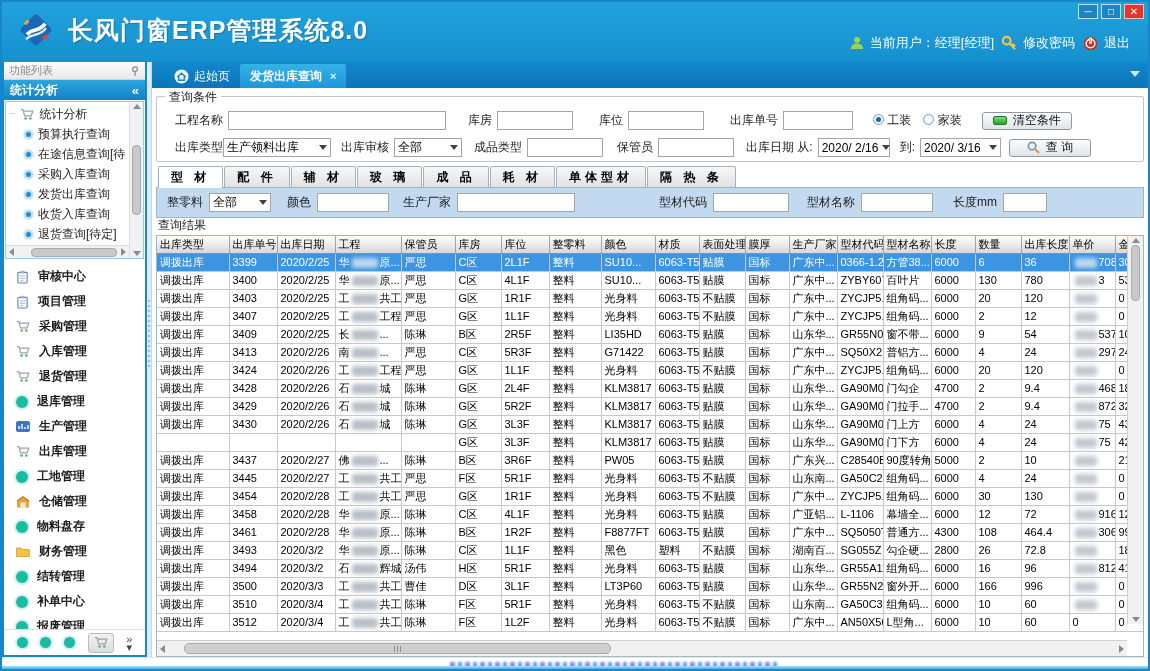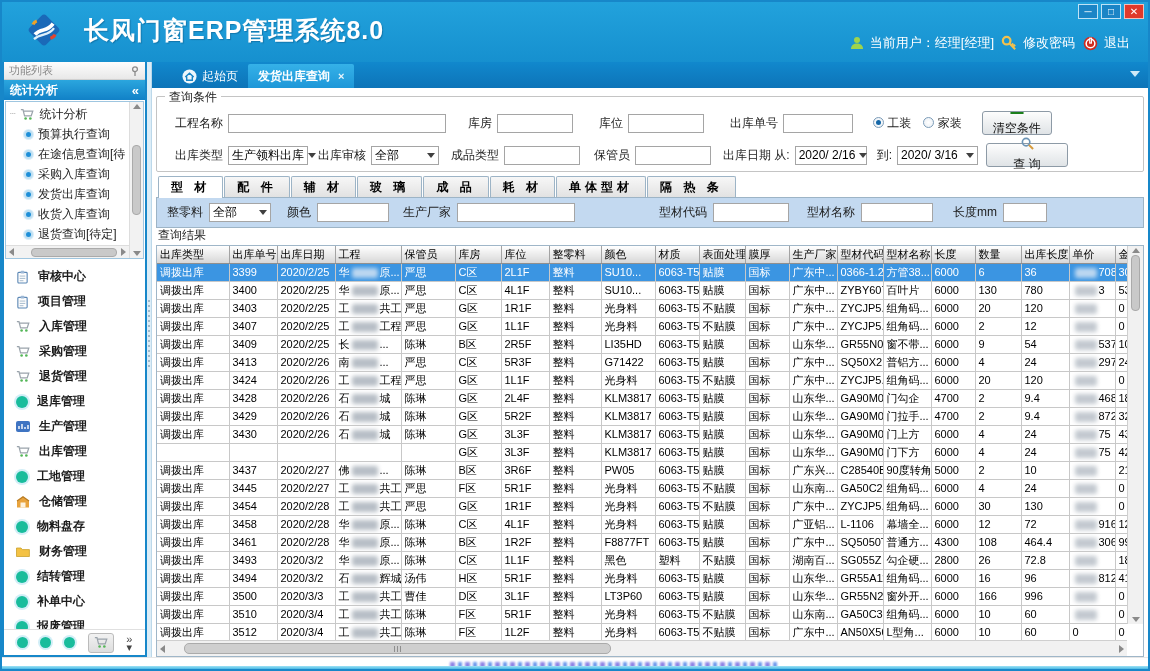--- a/index.html
+++ b/index.html
@@ -5,21 +5,21 @@
   * { box-sizing: border-box; margin: 0; padding: 0; }
   html,body { width:1150px; height:671px; overflow:hidden; }
   body { font-family:"Liberation Sans","DejaVu Sans",sans-serif; font-size:12px; background:#fff; }
   .app { width:1150px; height:671px; display:flex; flex-direction:column; background:#fff; border:2px solid #1787c9; }
 
   
   .titlebar { height:60px; background:linear-gradient(#22a2dc,#1690cf); position:relative; flex:0 0 auto; }
   .win-controls { position:absolute; top:2px; right:4px; display:flex; gap:3px; }
   .win-btn { width:20px; height:15px; display:flex; align-items:center; justify-content:center; color:#fff; font-size:10px; border:1px solid #bfe2f5; background:#1b85c6; cursor:pointer; }
   .win-btn.close { background:#e0392b; border-color:#f2c0ba; font-weight:bold; }
-  .brand { position:absolute; left:22px; top:8px; display:flex; align-items:center; gap:20px; }
+  .brand { position:absolute; left:14px; top:8px; display:flex; align-items:center; gap:12px; }
   .app-title { color:#fff; font-size:25px; font-weight:bold; letter-spacing:1px; text-shadow:1px 1px 1px rgba(0,60,100,.35); }
   .user-row { position:absolute; right:18px; top:32px; display:flex; align-items:center; gap:7px; color:#fff; font-size:13px; }
   .user-row .seg { display:flex; align-items:center; gap:5px; cursor:pointer; }
   .user-row .seg.txt-only { cursor:default; }
   .ico { display:inline-flex; align-items:center; justify-content:center; }
 
   
   .mid { flex:1 1 auto; display:flex; min-height:0; }
 
   
@@ -49,39 +49,39 @@
   .pager-dot { width:11px; height:11px; border-radius:50%; background:#19bc9c; box-shadow:0 0 0 2px #d2eef7; cursor:pointer; }
   .cart-btn { width:26px; height:20px; background:linear-gradient(#f2f2f2,#ddd); border:1px solid #bbb; border-radius:3px; display:flex; align-items:center; justify-content:center; cursor:pointer; }
   .expand-btn { font-size:11px; color:#444; cursor:pointer; line-height:8px; text-align:center; }
 
   
   .splitter { width:5px; background:#dcedf7; border-right:1px solid #bcd8ea; cursor:col-resize; position:relative; }
   .splitter::after { content:""; position:absolute; top:40%; left:1px; width:2px; height:70px; background:repeating-linear-gradient(#9db9cc 0 2px, transparent 2px 5px); }
 
   
   .content { flex:1; display:flex; flex-direction:column; min-width:0; }
-  .tabbar { height:26px; background:linear-gradient(#1188cd,#0d74b8); display:flex; align-items:flex-end; padding-left:20px; position:relative; flex:0 0 auto; }
+  .tabbar { height:26px; background:linear-gradient(#1188cd,#0d74b8); display:flex; align-items:flex-end; padding-left:12px; position:relative; flex:0 0 auto; }
   .tab { height:24px; display:flex; align-items:center; gap:5px; padding:0 10px; color:#fff; font-size:12px; cursor:pointer; }
   .tab.active { background:linear-gradient(#35b1e8,#1e97d8); font-weight:bold; border-radius:2px 2px 0 0; }
   .tab-close { font-size:11px; margin-left:3px; opacity:.9; cursor:pointer; }
   .tab-caret { position:absolute; right:8px; top:9px; width:0; height:0; border-left:5px solid transparent; border-right:5px solid transparent; border-top:6px solid #cfe9f7; cursor:pointer; }
   .content-body { flex:1; background:#fff; padding:3px 4px 0 4px; display:flex; flex-direction:column; min-height:0; position:relative; }
 
   
   .query-group { border:1px solid #c4c4c4; border-radius:2px; position:relative; padding:14px 8px 4px 8px; margin-top:5px; flex:0 0 auto; }
   .query-group > .legend { position:absolute; top:-8px; left:8px; background:#fff; padding:0 4px; color:#1c1c1c; font-size:12px; }
   .qrow { display:flex; align-items:center; margin-bottom:8px; }
   .qrow:last-child { margin-bottom:0; }
   .qlabel { color:#1c1c1c; white-space:nowrap; }
   .qinput { height:19px; border:1px solid #a5a5a5; background:#fff; font-size:12px; padding:0 3px; font-family:inherit; }
   .qselect { height:19px; border:1px solid #a5a5a5; background:#fff; display:flex; align-items:center; justify-content:space-between; padding:0 3px; font-size:12px; cursor:pointer; white-space:nowrap; }
   .dd-arrow { width:0; height:0; border-left:4px solid transparent; border-right:4px solid transparent; border-top:5px solid #404040; margin-left:4px; }
   .radio { width:11px; height:11px; border-radius:50%; border:1px solid #7c9cb8; background:radial-gradient(#fff,#e8eef4); position:relative; display:inline-block; vertical-align:-1px; cursor:pointer; }
   .radio.checked::after { content:""; position:absolute; left:2px; top:2px; width:5px; height:5px; border-radius:50%; background:#1467a8; }
-  .btn { height:24px; border:1px solid #8d9aa6; border-radius:3px; background:linear-gradient(#fdfdfd,#dfe3e6); display:flex; align-items:center; gap:6px; padding:0 10px; font-size:12px; color:#111; cursor:pointer;flex-direction:column; }
+  .btn { height:18px; border:1px solid #8d9aa6; border-radius:3px; background:linear-gradient(#fdfdfd,#dfe3e6); display:flex; align-items:center; gap:6px; padding:0 10px; font-size:12px; color:#111; cursor:pointer; }
   .green-chip { width:14px; height:9px; background:linear-gradient(#7ed87e,#2aa52a); border:1px solid #1c7f1c; border-radius:2px; }
 
   
   .mat-tabs { display:flex; align-items:flex-end; height:22px; margin-top:4px; border-bottom:1px solid #9db4c6; flex:0 0 auto; padding-left:2px; }
   .mat-tab { height:21px; display:flex; align-items:center; padding:0 12px; border:1px solid #9db4c6; border-bottom:none; background:linear-gradient(#f7f7f7,#e2e2e2); font-size:12px; font-weight:bold; letter-spacing:4px; cursor:pointer; border-radius:2px 2px 0 0; margin-right:1px; white-space:nowrap; }
   .mat-tab.active { background:#fff; height:22px; margin-bottom:-1px; }
 
   
   .subfilter { height:30px; background:#c3d9f0; border:1px solid #9db4c6; border-top:none; display:flex; align-items:center; gap:6px; padding:0 10px; flex:0 0 auto; }
   .subfilter .qlabel { font-size:12px; }
@@ -262,31 +262,31 @@
             <span>项目管理</span>
           </div>
           <div class="menu-item">
             <span class="ico">
               <svg width="14" height="13" viewBox="0 0 16 14">
                 <path d="M1 1.5 h2.4 l1.8 7 h7.6 l1.8 -5.4 H4.2" fill="none" stroke="#9aa3ab" stroke-width="1.4"></path>
                 <circle cx="6.4" cy="11.6" r="1.5" fill="#54b657"></circle>
                 <circle cx="11.8" cy="11.6" r="1.5" fill="#54b657"></circle>
               </svg>
             </span>
-            <span>入库管理</span>
+            <span>采购管理</span>
           </div>
           <div class="menu-item">
             <span class="ico">
               <svg width="14" height="13" viewBox="0 0 16 14">
                 <path d="M1 1.5 h2.4 l1.8 7 h7.6 l1.8 -5.4 H4.2" fill="none" stroke="#9aa3ab" stroke-width="1.4"></path>
                 <circle cx="6.4" cy="11.6" r="1.5" fill="#54b657"></circle>
                 <circle cx="11.8" cy="11.6" r="1.5" fill="#54b657"></circle>
               </svg>
             </span>
-            <span>采购管理</span>
+            <span>入库管理</span>
           </div>
           <div class="menu-item">
             <span class="ico">
               <svg width="14" height="13" viewBox="0 0 16 14">
                 <path d="M1 1.5 h2.4 l1.8 7 h7.6 l1.8 -5.4 H4.2" fill="none" stroke="#9aa3ab" stroke-width="1.4"></path>
                 <circle cx="6.4" cy="11.6" r="1.5" fill="#54b657"></circle>
                 <circle cx="11.8" cy="11.6" r="1.5" fill="#54b657"></circle>
               </svg>
             </span>
             <span>退货管理</span>
@@ -417,21 +417,21 @@
             <input class="qinput" style="width: 70px; margin-left: 5px;">
             <span style="margin-left:20px;white-space:nowrap"><span class="radio checked"></span> <span class="qlabel">工装</span></span>
             <span style="margin-left:12px;white-space:nowrap"><span class="radio"></span> <span class="qlabel">家装</span></span>
             <button class="btn" style="margin-left:20px">
               <span class="green-chip"></span>
               <span>清空条件</span>
             </button>
           </div>
           <div class="qrow">
             <span class="qlabel" style="margin-left:10px">出库类型</span>
-            <span class="qselect" style="width:80px;margin-left:5px">
+            <span class="qselect" style="width:108px;">
                 <span>生产领料出库</span>
                 <span class="dd-arrow"></span>
               </span>
             <span class="qlabel" style="margin-left:10px">出库审核</span>
             <span class="qselect" style="width:68px;margin-left:5px">
                 <span>全部</span>
                 <span class="dd-arrow"></span>
               </span>
             <span class="qlabel" style="margin-left:12px">成品类型</span>
             <input class="qinput" style="width: 76px; margin-left: 5px;">

